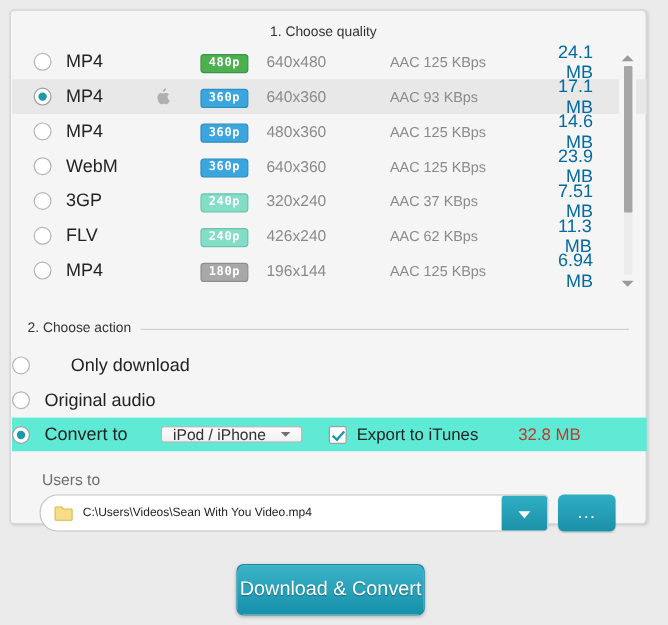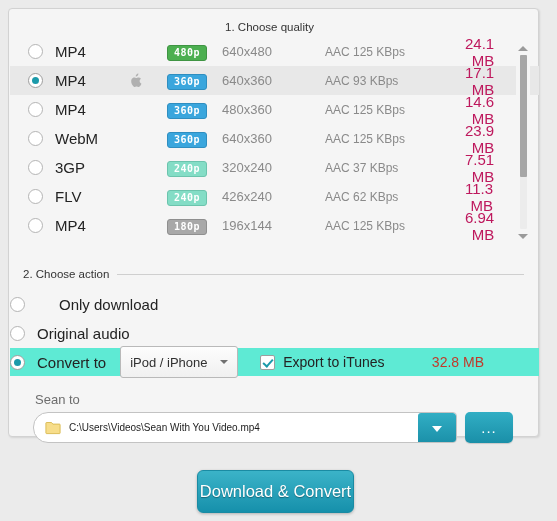--- a/index.html
+++ b/index.html
@@ -152,21 +152,21 @@
   }
   .col-audio {
     width: 140px;
     flex: 0 0 auto;
     font-size: 12px;
     color: #8a8a8a;
   }
   .col-size {
     flex: 1 1 auto;
     font-size: 15px;
-    color: #be185d;
+    color: #0369a1;
     text-align: right;
     padding-right: 55px;
     box-sizing: border-box;
   }
 
   
   #quality-scrollbar {
     position: absolute;
     right: 8px;
     top: 33px;
@@ -223,23 +223,23 @@
   }
   .arow.highlight { background: #5eead4; }
   .arow .alabel {
     font-size: 15px;
     color: #232323;
     margin-left: 12px;
   }
 
   
   .combo {
-    margin-left: 14px;
+    margin-left: 28px;
     width: 118px;
-    height: 32px;
+    height: 14px;
     background: linear-gradient(#fdfdfd, #f0f0f0);
     border: 1px solid #b9b9b9;
     border-radius: 3px;
     display: flex;
     align-items: center;
     box-sizing: border-box;
     position: relative;
     justify-content: space-between;
   }
   .combo .combo-text {
@@ -513,21 +513,21 @@
     </span>
 
     <span class="checkbox-wrap">
       <span class="checkbox on"></span>
       <span class="checkbox-label">Export to iTunes</span>
     </span>
 
     <span id="convert-size">32.8 MB</span>
   </div>
 
-  <div id="saveto-label">Sean to</div>
+  <div id="saveto-label">Users to</div>
 
   <div id="path-row">
     <div id="path-field">
       <svg class="folder-icon" width="16" height="16" viewBox="0 0 16 16">
         <path d="M1.5 2.5 h5 l1.4 1.6 h6.6 a0.6 0.6 0 0 1 0.6 0.6 v8.3 a0.6 0.6 0 0 1 -0.6 0.6 h-13 a0.6 0.6 0 0 1 -0.6 -0.6 v-9.9 a0.6 0.6 0 0 1 0.6 -0.6 z" fill="#f7dd8a" stroke="#d8b84e" stroke-width="0.9"></path>
       </svg>
       <span id="path-text">C:\Users\Videos\Sean With You Video.mp4</span>
       <span id="path-dropdown-btn">
         <span class="dd-tri"></span>
       </span>

